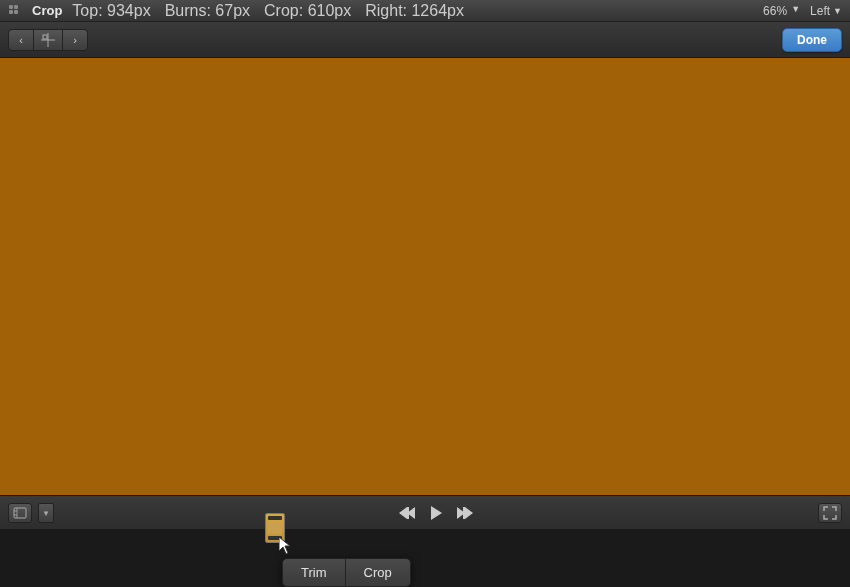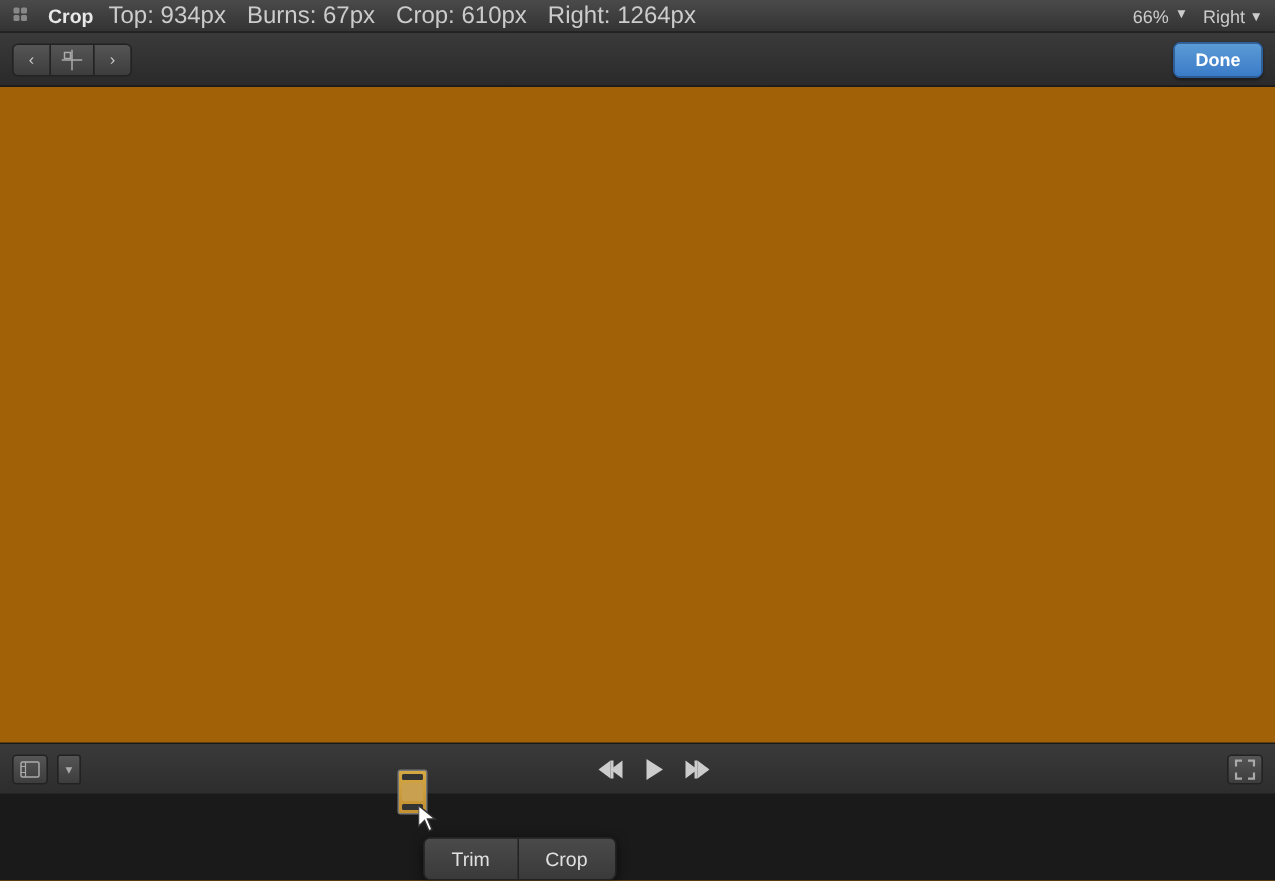--- a/index.html
+++ b/index.html
@@ -246,21 +246,21 @@
     <span><span>Burns:</span> <span>67px</span></span>
     <span><span>Crop:</span> <span>610px</span></span>
     <span><span>Right:</span> <span>1264px</span></span>
   </div>
   <div class="spacer"></div>
   <div class="zoom-info">
     <span>66%</span>
     <span style="font-size:9px;">▼</span>
   </div>
   <div class="view-btn">
-    <span>Right</span>
+    <span>Left</span>
     <span style="font-size:9px;">▼</span>
   </div>
 </div>
 
 <div id="toolbar">
   <div style="display:flex;">
     <div class="nav-btn">
       <span>‹</span>
     </div>
     <div class="center-btn">

